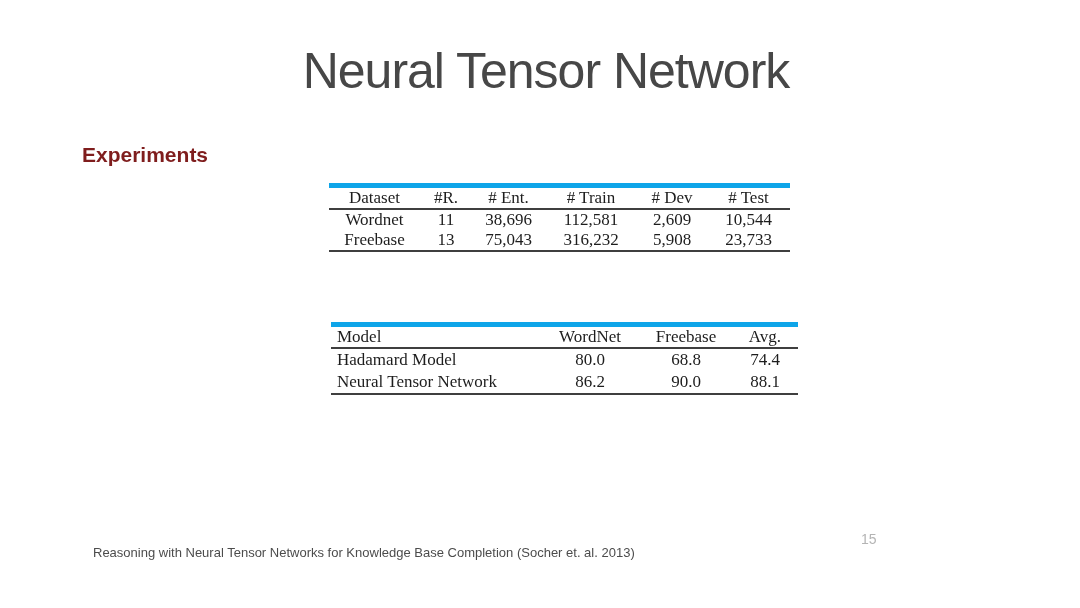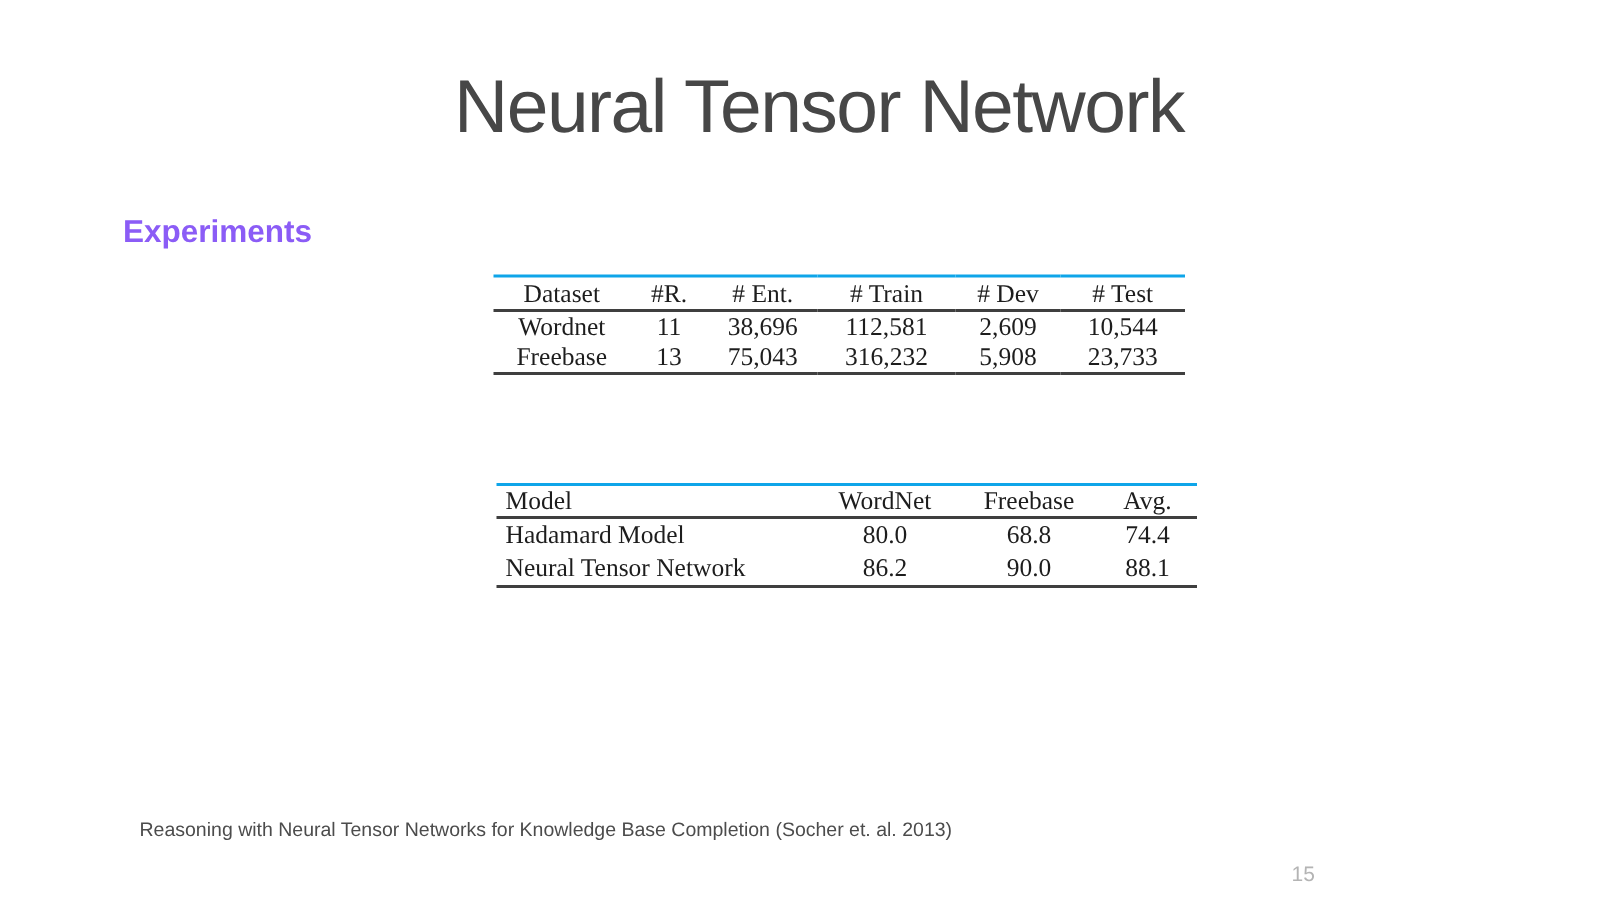--- a/index.html
+++ b/index.html
@@ -25,33 +25,33 @@
     letter-spacing: -1px;
     color: #474747;
   }
   .section-label {
     position: absolute;
     left: 82px;
     top: 144px;
     font-size: 21px;
     line-height: 1;
     font-weight: 700;
-    color: #8b5cf6;
+    color: #7f1d1d;
   }
   .tbl {
     position: absolute;
     border-collapse: collapse;
     table-layout: fixed;
     font-family: "Liberation Serif", "DejaVu Serif", serif;
     font-size: 17px;
     color: #1d1d1d;
     border-bottom: 2px solid #3f3f3f;
   }
   .tbl thead {
-    border-top: 2px solid #0ea5e9;
+    border-top: 5px solid #0ea5e9;
     border-bottom: 2px solid #3f3f3f;
   }
   .tbl th { font-weight: 400; }
   .tbl th, .tbl td { padding: 0; text-align: center; white-space: nowrap; overflow: hidden; }
   .tbl1 { left: 329px; top: 183px; width: 461px; }
   .tbl1 thead tr { height: 23px; }
   .tbl1 tbody tr { height: 20px; }
   .tbl2 { left: 331px; top: 322px; width: 467px; }
   .tbl2 thead tr { height: 21px; }
   .tbl2 tbody tr { height: 23px; }
@@ -62,21 +62,21 @@
     left: 81px;
     top: 545px;
     font-size: 13px;
     line-height: 1.2;
     color: #4c4c4c;
     margin-left: 12px;
   }
   .page-number {
     position: absolute;
     left: 861px;
-    top: 575px;
+    top: 532px;
     font-size: 14px;
     line-height: 1;
     color: #b4b4b4;
   }
 </style>
 </head>
 <body>
 
 <div class="slide">
 

